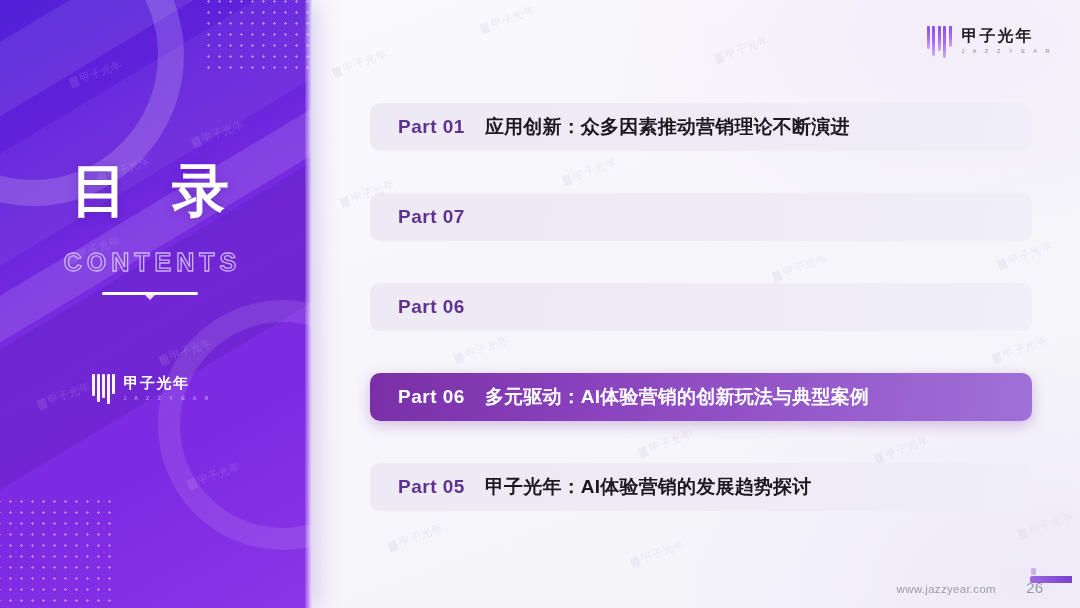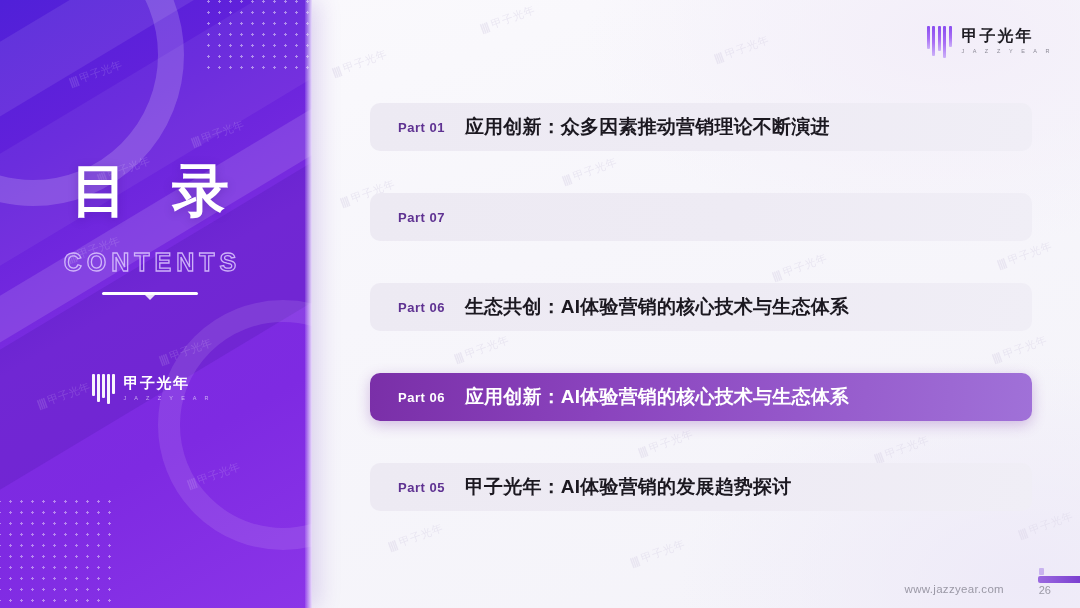--- a/index.html
+++ b/index.html
@@ -164,21 +164,21 @@
     border-radius:10px;
     display:flex;align-items:center;
     margin-bottom:42px;
     background:linear-gradient(100deg,#edeaf3 0%,#eeebf4 55%,#f0eef6 100%);
     box-sizing:border-box;
     padding-left:28px;
   }
   .row:last-child{margin-bottom:0;}
   .row .part{
     color:#5f3292;
-    font-size:13px;
+    font-size:19px;
     font-weight:700;
     letter-spacing:.5px;
     white-space:nowrap;
     font-family:"Liberation Sans","DejaVu Sans",sans-serif;
   }
   .row .sep{display:inline-block;width:20px;}
   .row .rtitle{
     color:#1b1820;
     font-size:19px;
     font-weight:700;
@@ -188,30 +188,30 @@
   }
   .row.active{
     background:linear-gradient(95deg,#7a2fa8 0%,#8a43bd 34%,#9456c9 62%,#a071d8 100%);
     box-shadow:0 4px 14px rgba(124,52,168,.30);
   }
   .row.active .part{color:#ffffff;}
   .row.active .rtitle{color:#ffffff;}
 
   
   .footer{
-    position:absolute;right:0;bottom:0;width:420px;height:42px;
+    position:absolute;right:8px;bottom:0;width:420px;height:42px;
   }
   .f-url{
     position:absolute;right:76px;bottom:13px;
     color:#9b99a6;font-size:11.5px;letter-spacing:.3px;
     font-family:"Liberation Sans",sans-serif;
   }
   .f-page{
     position:absolute;right:29px;bottom:12px;
-    color:#9b99a6;font-size:11px;
+    color:#9b99a6;font-size:15px;
     font-family:"Liberation Sans",sans-serif;
   }
   .f-accent{
     position:absolute;right:0;bottom:25px;width:42px;height:7px;
     background:linear-gradient(90deg,#9b6ae0,#7b3fd0);
     border-radius:2px 0 0 2px;
   }
   .f-accent2{
     position:absolute;right:36px;bottom:33px;width:5px;height:7px;
     background:#c9b4ef;border-radius:1px;
@@ -308,27 +308,26 @@
     </div>
 
     <div class="row">
       <span class="part">Part  07</span>
       <span class="sep"></span>
     </div>
 
     <div class="row">
       <span class="part">Part  06</span>
       <span class="sep"></span>
-      <span class="rtitle">生态共创：AI体验营销的核心技术与生态体系</span>
     </div>
 
     <div class="row active">
       <span class="part">Part  06</span>
       <span class="sep"></span>
-      <span class="rtitle">应用创新：AI体验营销的核心技术与生态体系</span>
+      <span class="rtitle">多元驱动：AI体验营销的创新玩法与典型案例</span>
     </div>
 
     <div class="row">
       <span class="part">Part  05</span>
       <span class="sep"></span>
       <span class="rtitle">甲子光年：AI体验营销的发展趋势探讨</span>
     </div>
 
   </div>
 

